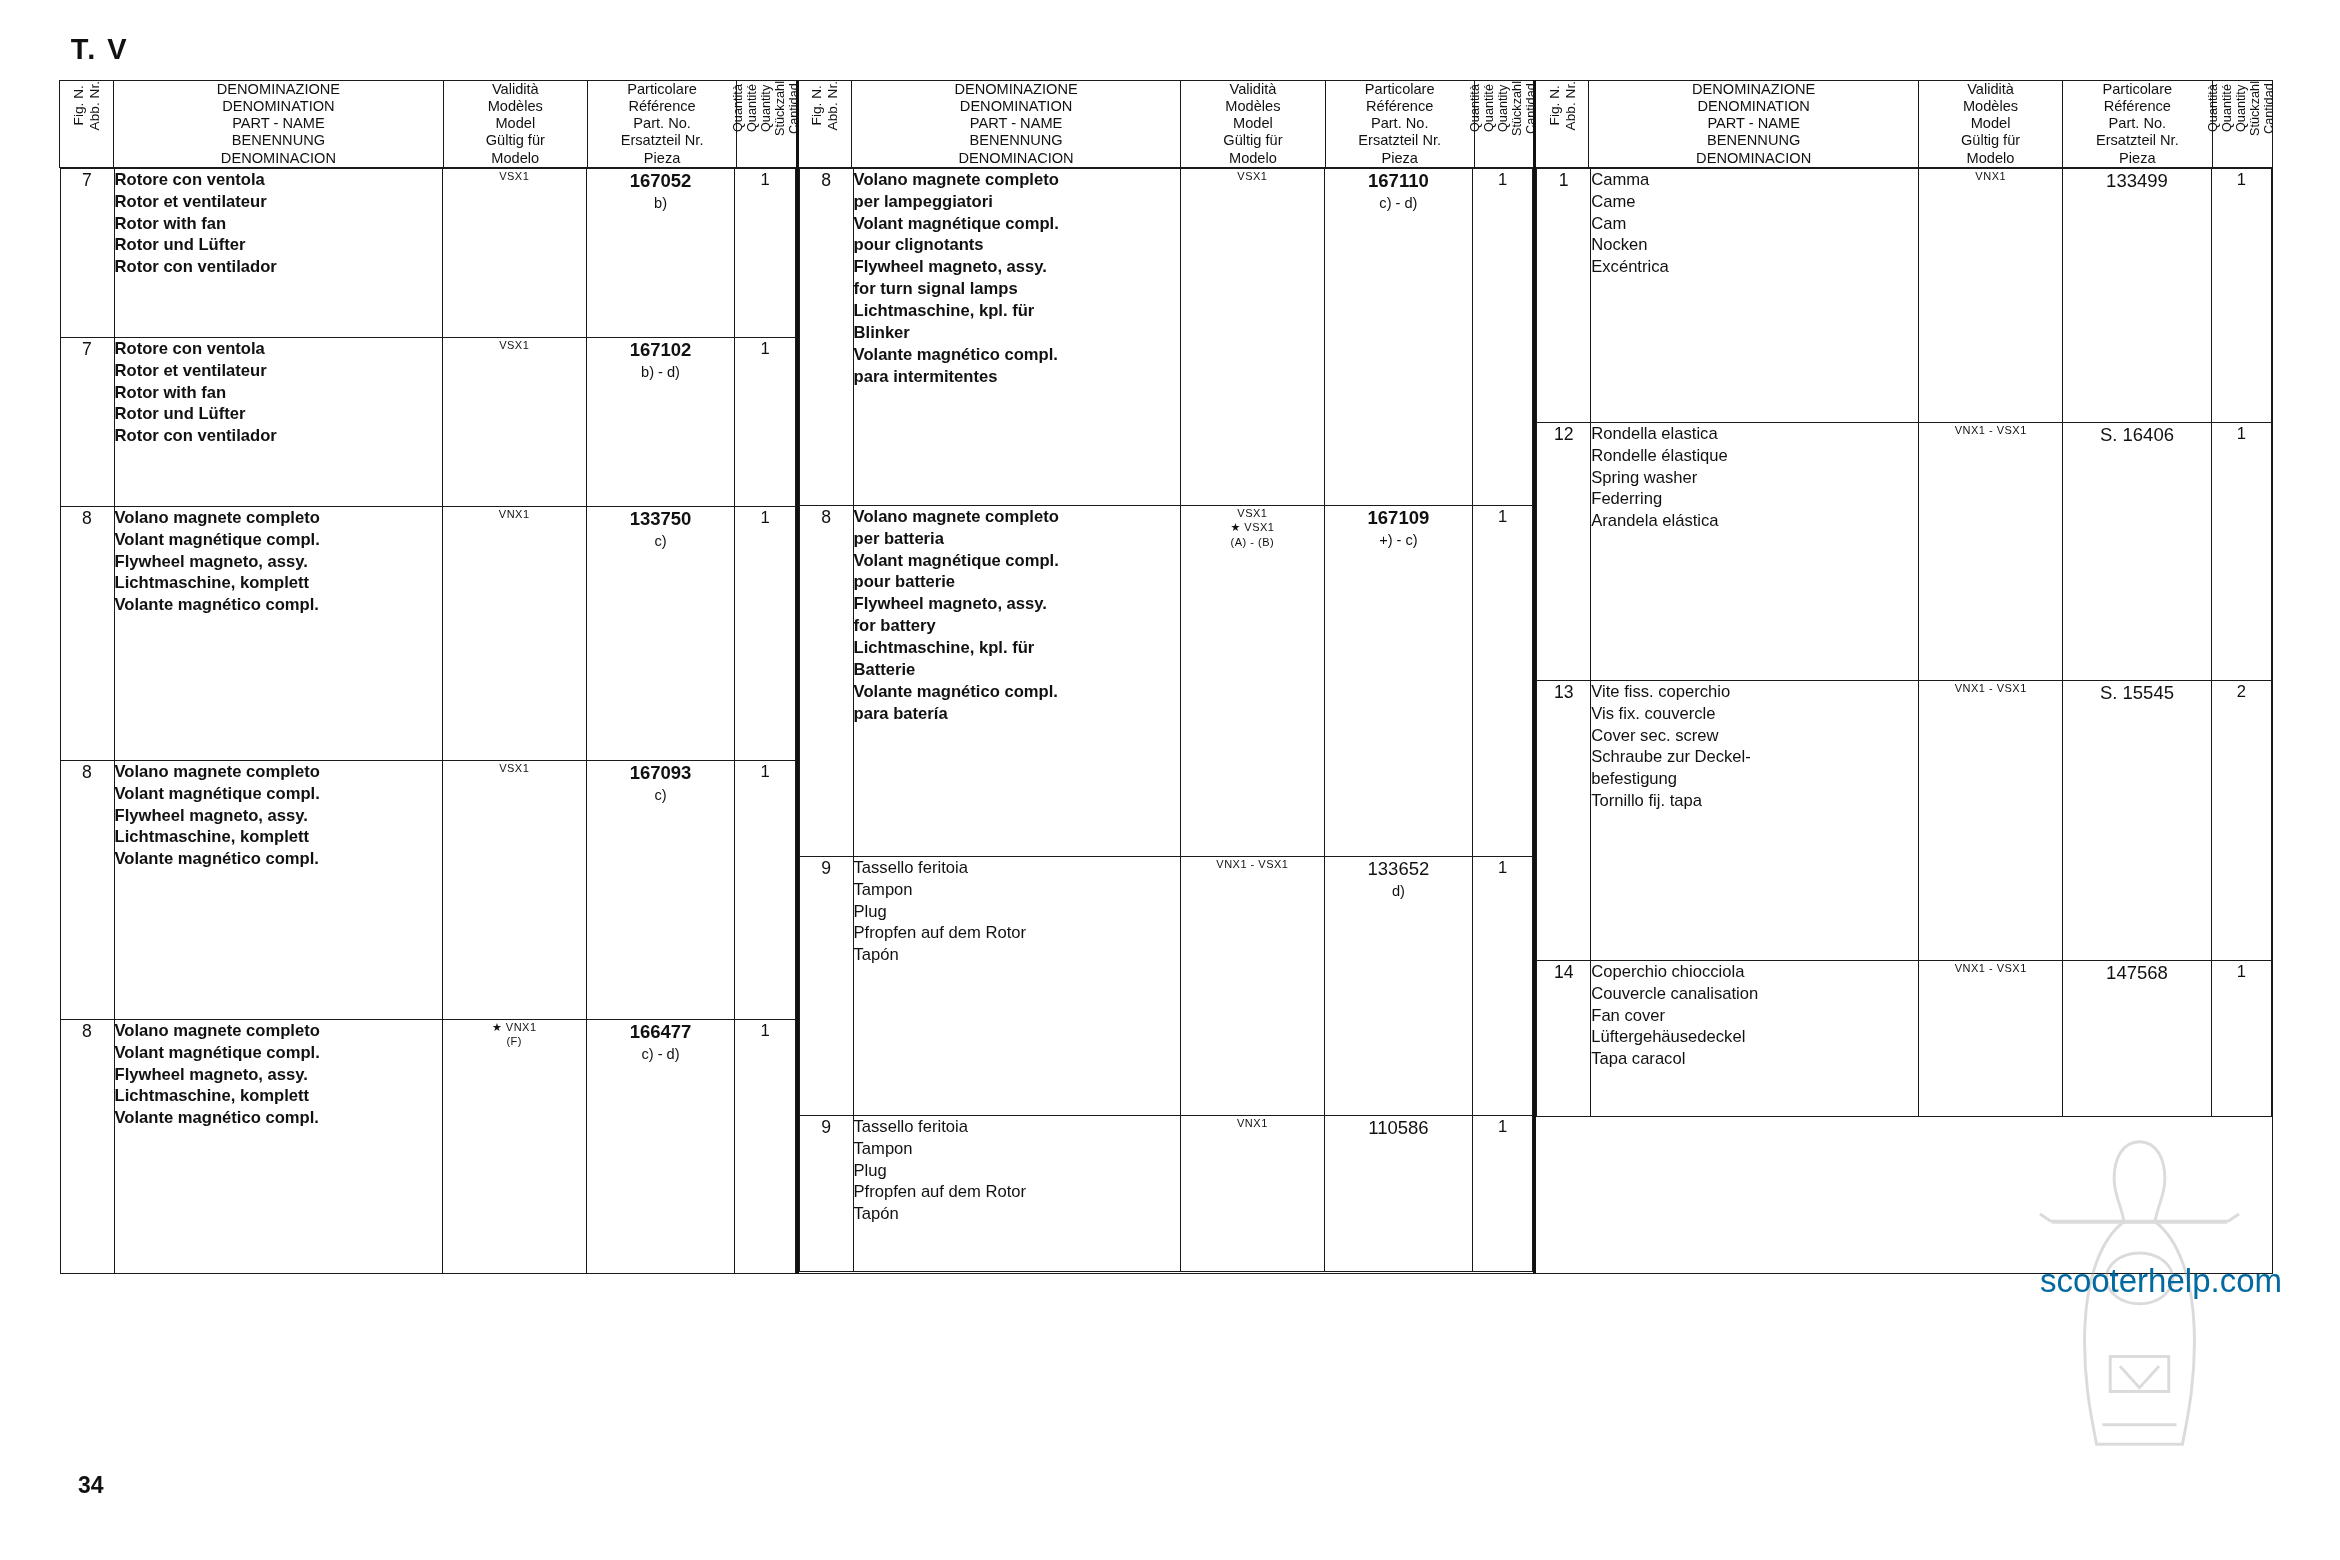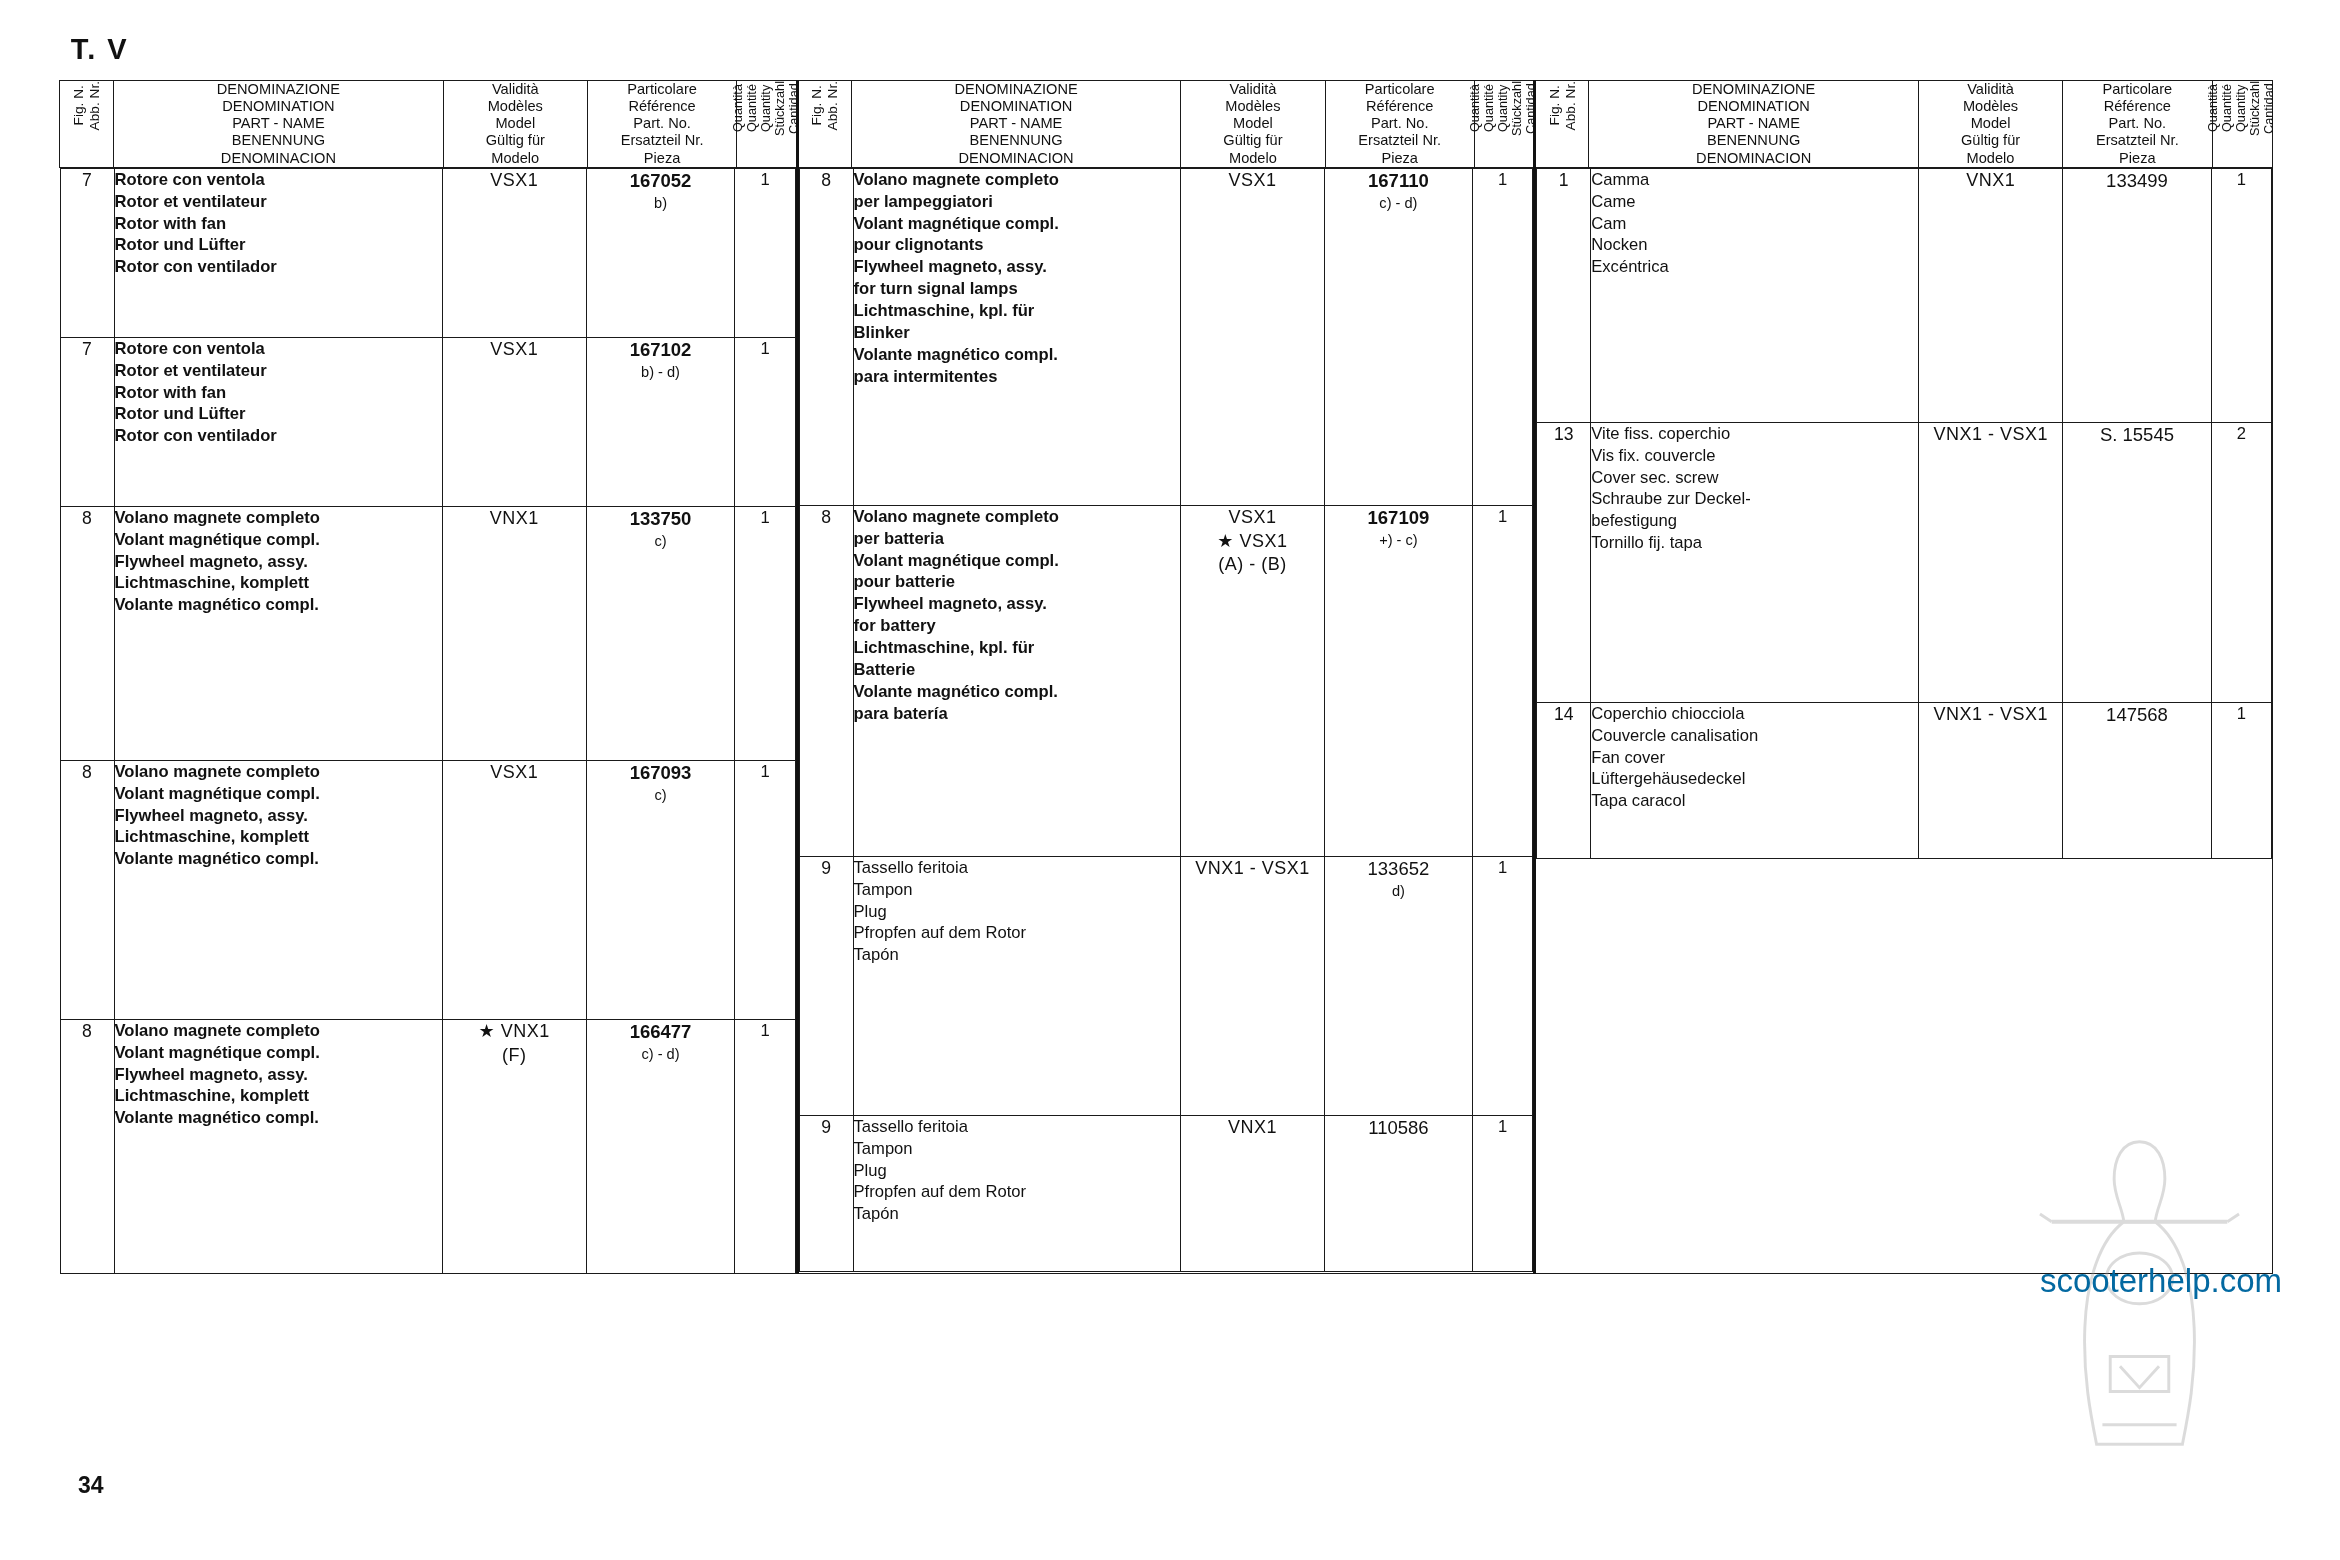--- a/index.html
+++ b/index.html
@@ -95,21 +95,21 @@
   }
   .den {
     padding-left: 13.7px;
     padding-top: 11.7px;
     white-space: pre-line;
   }
   .den.bold { font-weight: bold; }
   .val {
     text-align: center;
     padding-top: 11.7px;
-    font-size: 18px;
+    font-size: 11px;
     white-space: pre-line;
     letter-spacing: 0.5px;
   }
   .part {
     text-align: center;
     padding-top: 11.7px;
     font-size: 18.5px;
     font-weight: bold;
     white-space: pre-line;
     margin-left: 28px;
@@ -429,20 +429,31 @@
                 <td class="fig">1</td>
                 <td class="den">Camma
 Came
 Cam
 Nocken
 Excéntrica</td>
                 <td class="val">VNX1</td>
                 <td class="part plain"><span>133499</span><span class="note"></span></td>
                 <td class="qty">1</td>
               </tr>
+              <tr style="height:258px;">
+                <td class="fig">12</td>
+                <td class="den">Rondella elastica
+Rondelle élastique
+Spring washer
+Federring
+Arandela elástica</td>
+                <td class="val">VNX1 - VSX1</td>
+                <td class="part plain"><span>S. 16406</span><span class="note"></span></td>
+                <td class="qty">1</td>
+              </tr>
               <tr style="height:280px;">
                 <td class="fig">13</td>
                 <td class="den">Vite fiss. coperchio
 Vis fix. couvercle
 Cover sec. screw
 Schraube zur Deckel-
     befestigung
 Tornillo fij. tapa</td>
                 <td class="val">VNX1 - VSX1</td>
                 <td class="part plain"><span>S. 15545</span><span class="note"></span></td>

